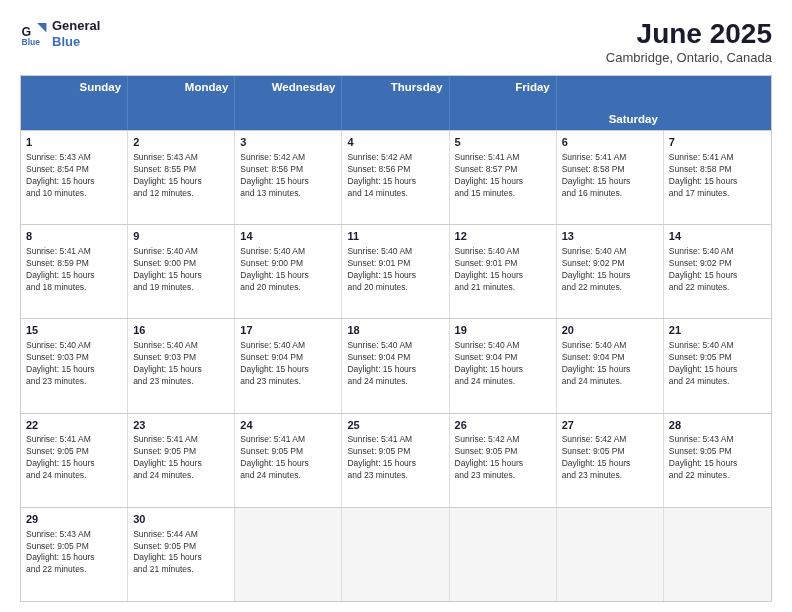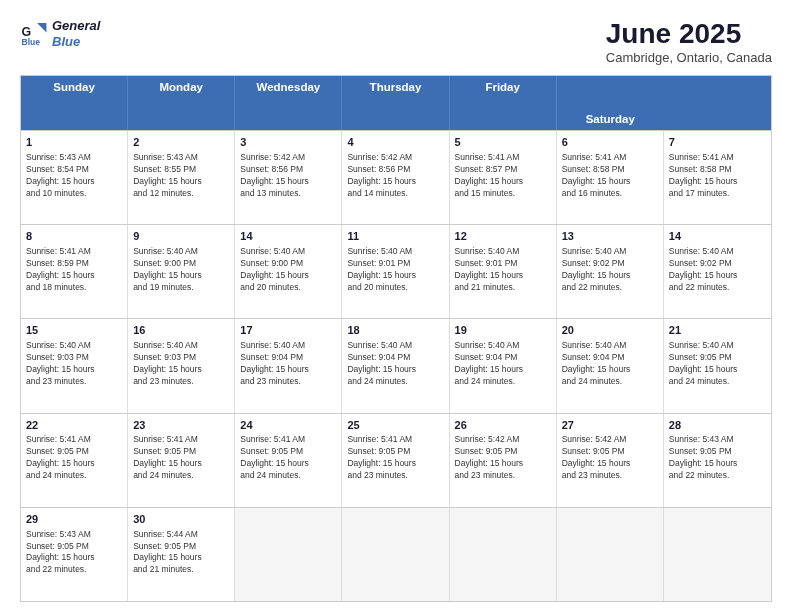--- a/index.html
+++ b/index.html
@@ -26,28 +26,27 @@
     .logo {
       display: flex;
       align-items: center;
       gap: 4px;
     }
     .logo-text {
       font-size: 13px;
       font-weight: bold;
       color: #1a1a2e;
       line-height: 1.2;
-      font-style: italic;
     }
     .logo-icon {
       width: 28px;
       height: 28px;
     }
     .title-block {
-      text-align: left;
+      text-align: right;
     }
     .month-title {
       font-size: 28px;
       font-weight: bold;
       color: #1a1a2e;
     }
     .location {
       font-size: 13px;
       color: #444;
     }
@@ -60,21 +59,21 @@
     .cal-header {
       display: grid;
       grid-template-columns: repeat(7, 1fr);
       background: #3d6eb4;
     }
     .cal-header-cell {
       color: #fff;
       font-size: 11.5px;
       font-weight: bold;
       padding: 5px 6px;
-      text-align: center;
+      text-align: right;
       border-right: 1px solid #5580c4;
     }
     .cal-header-cell:last-child {
       border-right: none;
       margin-top: 32px;
     }
     .cal-body {
       flex: 1;
       display: flex;
       flex-direction: column;

